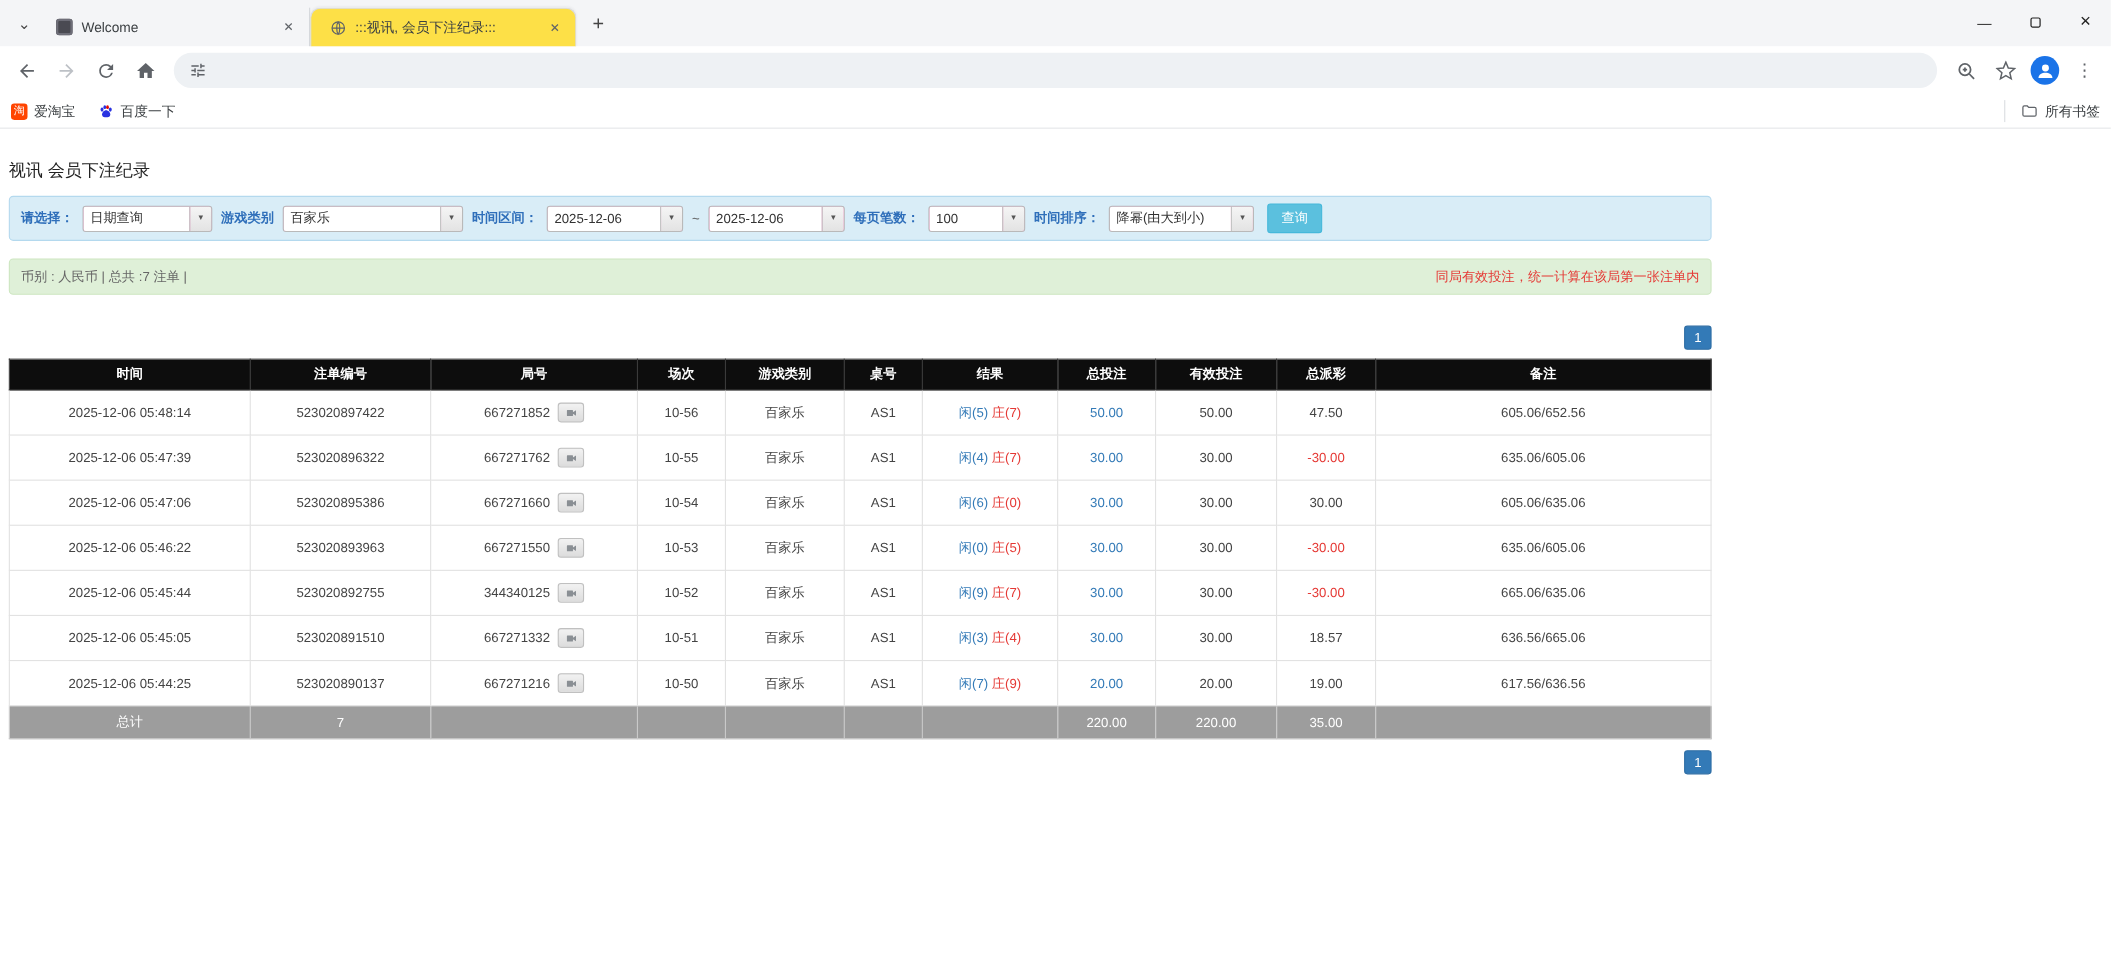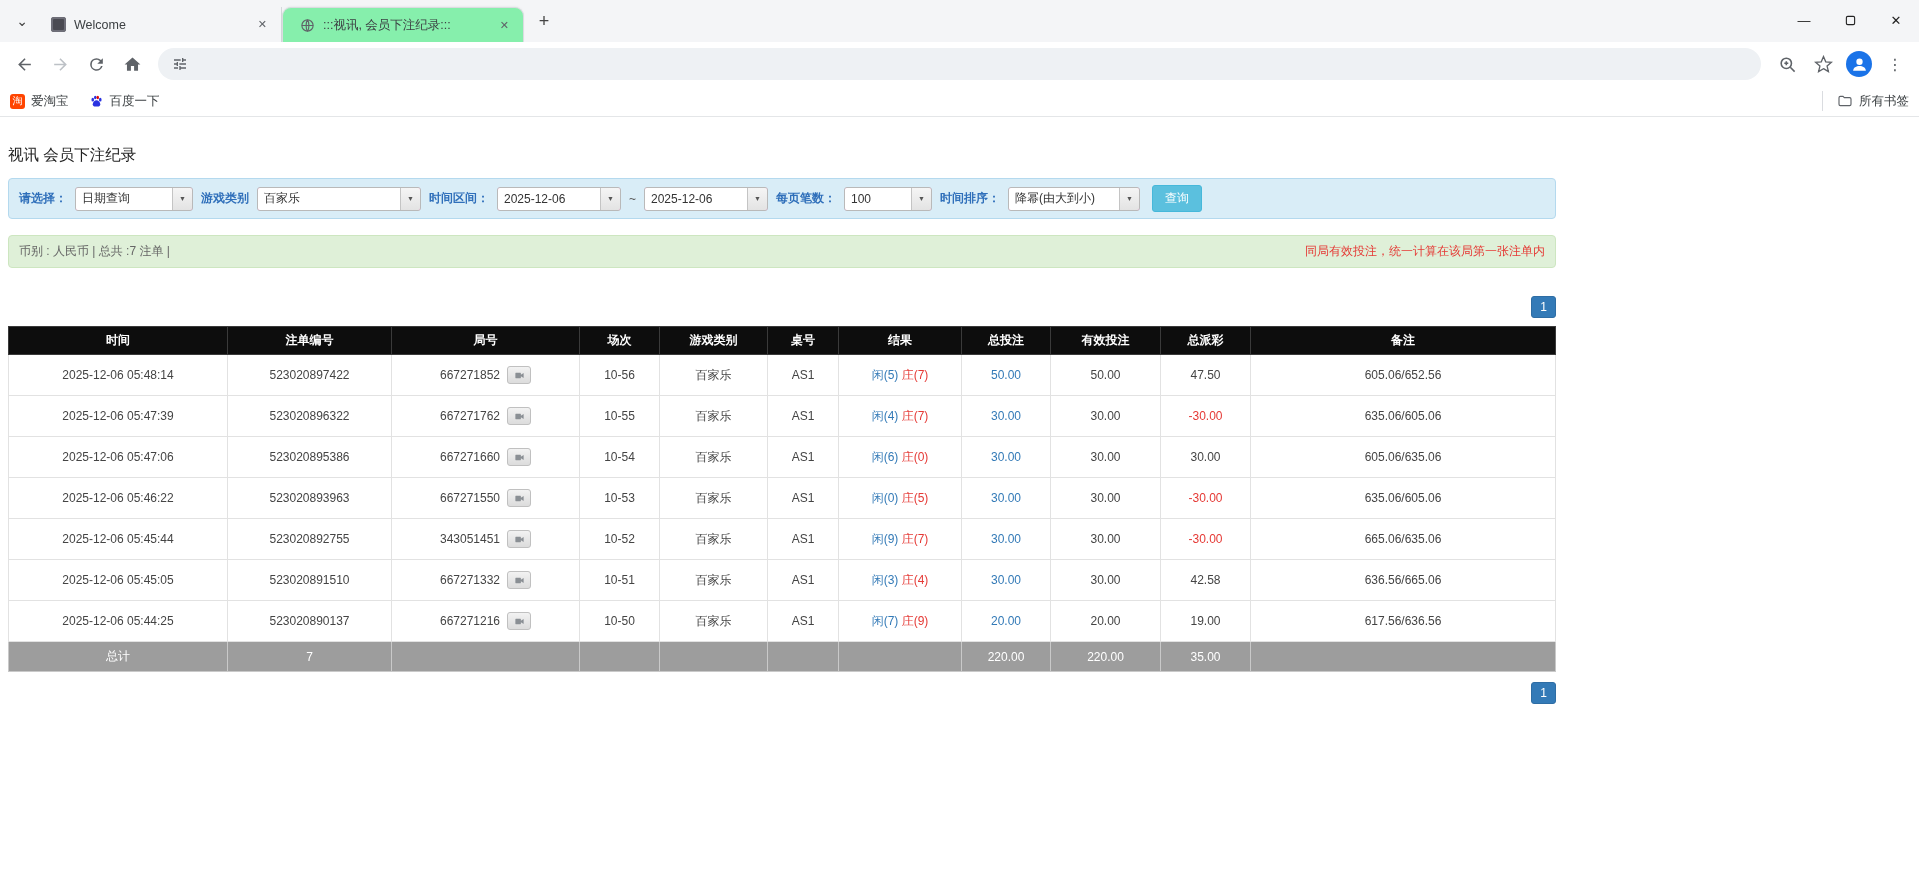--- a/index.html
+++ b/index.html
@@ -3,21 +3,21 @@
 <meta charset="utf-8">
 <style>
   * { box-sizing: border-box; }
   body { margin:0; font-family:"Liberation Sans","DejaVu Sans",sans-serif; background:#fff; color:#333; }
 
   
   .tabstrip { height:42px; background:#f4f5f7; display:flex; align-items:flex-end; position:relative; padding-left:6px; }
   .tab-search-btn { width:28px; height:28px; margin:0 4px 7px 2px; border-radius:50%; display:flex; align-items:center; justify-content:center; color:#444; font-size:14px; cursor:pointer; }
   .tab { width:242px; height:35px; display:flex; align-items:center; gap:8px; padding:0 10px; font-size:12.5px; color:#3c4043; position:relative; }
   .tab.inactive { border-right:1px solid #d4d7db; }
-  .tab.active { background:#86efac; border:1px solid #dadce0; border-bottom:none; border-radius:9px 9px 0 0; box-shadow:0 -1px 2px rgba(0,0,0,.04);padding-left:16px; }
+  .tab.active { background:#fde047; border:1px solid #dadce0; border-bottom:none; border-radius:9px 9px 0 0; box-shadow:0 -1px 2px rgba(0,0,0,.04);padding-left:16px; }
   .tab .title { flex:1; white-space:nowrap; overflow:hidden; text-overflow:ellipsis; }
   .tab .close { font-size:11px; color:#5f6368; padding:2px 4px; border-radius:50%; }
   .favicon { width:16px; height:16px; flex:0 0 16px; display:flex; align-items:center; justify-content:center; }
   .welcome-fav { width:15px; height:15px; background:#4a4a52; border-radius:3px; box-shadow:inset 0 0 0 2px #6e6e78; }
   .newtab-btn { width:28px; height:28px; margin:0 0 7px 6px; display:flex; align-items:center; justify-content:center; font-size:18px; color:#444; border-radius:50%; }
   .win-controls { position:absolute; right:0; top:0; height:40px; display:flex; }
   .win-btn { width:46px; height:40px; display:flex; align-items:center; justify-content:center; font-size:13px; color:#222; }
 
   .navbar { height:44px; background:#fff; display:flex; align-items:center; padding:0 8px; gap:4px; }
   .nav-icon { width:32px; height:32px; border-radius:50%; display:flex; align-items:center; justify-content:center; flex:0 0 auto; }
@@ -364,21 +364,21 @@
     <td class="link">30.00</td>
     <td>30.00</td>
     <td class="neg">-30.00</td>
     <td>635.06/605.06</td>
   </tr>
         <tr>
     <td>2025-12-06 05:45:44</td>
     <td>523020892755</td>
     <td>
       <span class="round-cell-inner">
-        <span>343051451</span>
+        <span>344340125</span>
         <span class="video-btn">
           <svg viewBox="0 0 24 24" fill="#8a8f94">
                   <path d="M15 10.5V7a1 1 0 0 0-1-1H4a1 1 0 0 0-1 1v10a1 1 0 0 0 1 1h10a1 1 0 0 0 1-1v-3.5l6 4v-11z"></path>
                 </svg>
         </span>
       </span>
     </td>
     <td>10-52</td>
     <td>百家乐</td>
     <td>AS1</td>
@@ -406,21 +406,21 @@
     </td>
     <td>10-51</td>
     <td>百家乐</td>
     <td>AS1</td>
     <td>
       <span class="res-player">闲(3)</span>
       <span class="res-banker">庄(4)</span>
     </td>
     <td class="link">30.00</td>
     <td>30.00</td>
-    <td>42.58</td>
+    <td>18.57</td>
     <td>636.56/665.06</td>
   </tr>
         <tr>
     <td>2025-12-06 05:44:25</td>
     <td>523020890137</td>
     <td>
       <span class="round-cell-inner">
         <span>667271216</span>
         <span class="video-btn">
           <svg viewBox="0 0 24 24" fill="#8a8f94">

